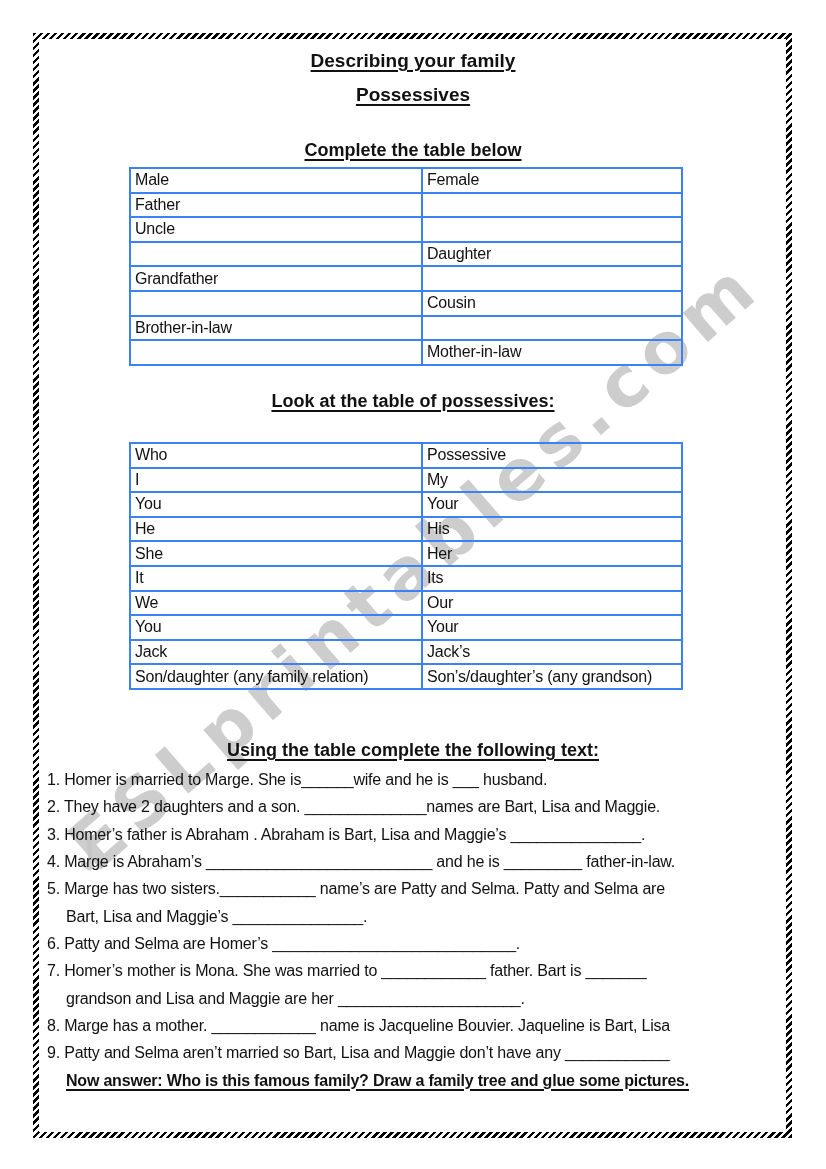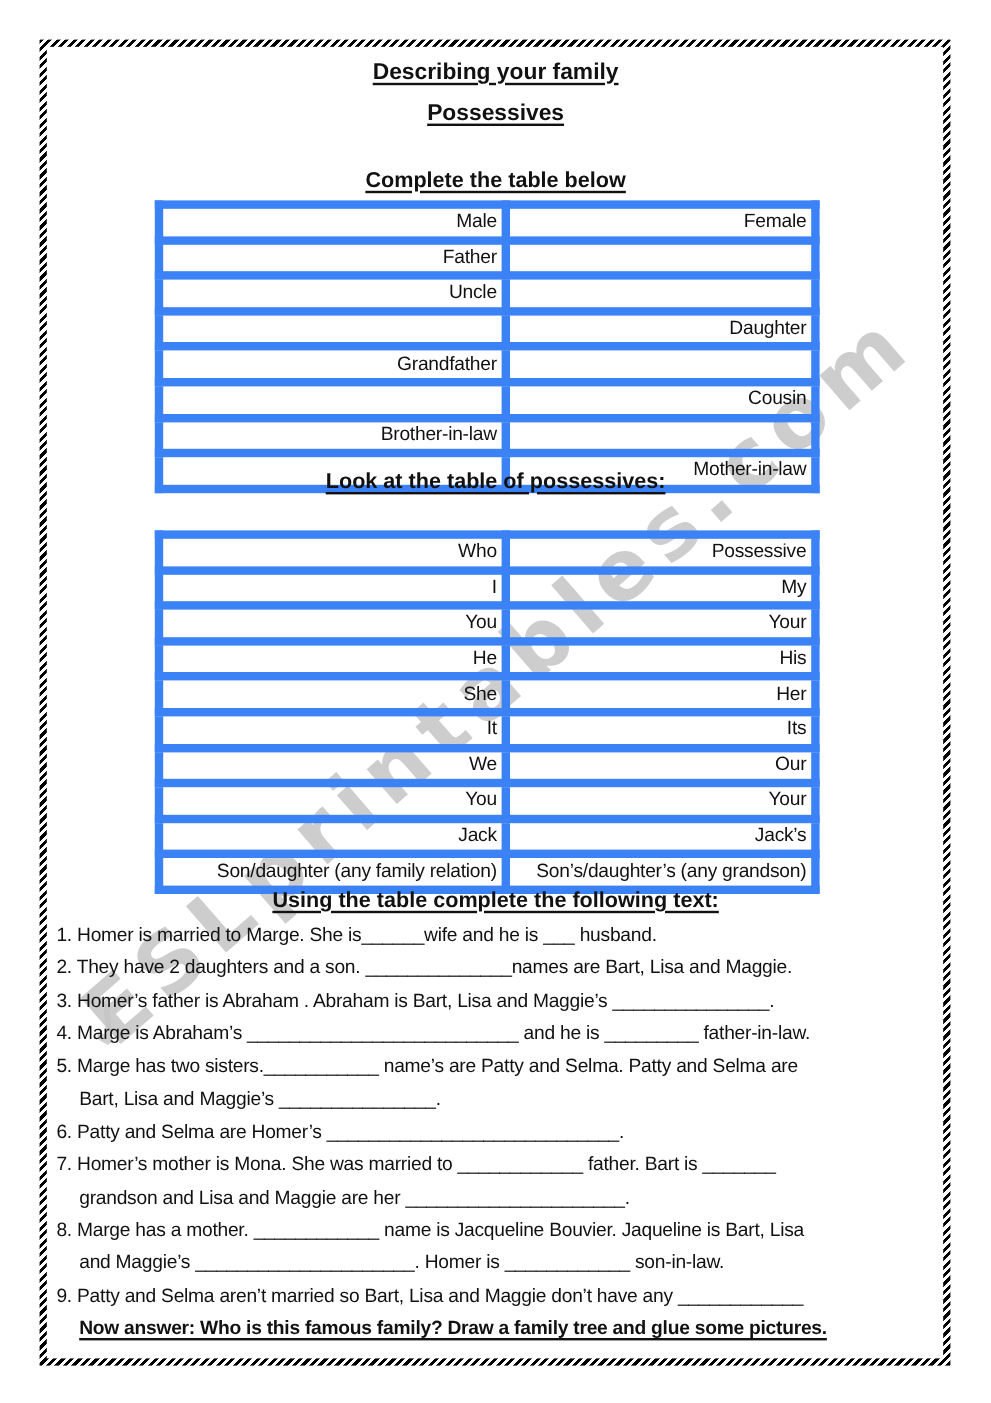--- a/index.html
+++ b/index.html
@@ -31,22 +31,22 @@
   .content{position:absolute;inset:0;z-index:2;}
   .center-line{position:absolute;left:40px;width:746px;text-align:center;}
   .h-title{font-size:19px;font-weight:bold;}
   .h-sec{font-size:18px;font-weight:bold;}
   .u{text-decoration:underline;text-decoration-thickness:1.6px;text-underline-offset:3px;}
   table{
     position:absolute;left:129px;width:554px;border-collapse:collapse;
     table-layout:fixed;background:transparent;
   }
   td{
-    border:7px solid #3b82f6;height:22.6px;padding:0 4px;
-    font-size:16px;text-align:right;vertical-align:middle;
+    border:2px solid #3b82f6;height:22.6px;padding:0 4px;
+    font-size:16px;text-align:left;vertical-align:middle;
     letter-spacing:-0.2px;overflow:hidden;white-space:nowrap;
   }
   .col-l{width:53%;} .col-r{width:47%;border-radius:11px;}
   .exercise{position:absolute;left:47px;top:766px;width:740px;}
   .line{
     height:27.35px;line-height:27.35px;font-size:16px;letter-spacing:-0.2px;
     white-space:nowrap;
   }
   .line.cont{padding-left:19px;}
   .line.final{font-weight:bold;text-decoration:underline;text-decoration-thickness:1.5px;text-underline-offset:3px;}
@@ -168,18 +168,17 @@
     <div class="line">1. Homer is married to Marge. She is______wife and he is ___ husband.</div>
     <div class="line">2. They have 2 daughters and a son. ______________names are Bart, Lisa and Maggie.</div>
     <div class="line">3. Homer’s father is Abraham . Abraham is Bart, Lisa and Maggie’s _______________.</div>
     <div class="line">4. Marge is Abraham’s __________________________ and he is _________ father-in-law.</div>
     <div class="line">5. Marge has two sisters.___________ name’s are Patty and Selma. Patty and Selma are</div>
     <div class="line cont">Bart, Lisa and Maggie’s _______________.</div>
     <div class="line">6. Patty and Selma are Homer’s ____________________________.</div>
     <div class="line">7. Homer’s mother is Mona. She was married to ____________ father. Bart is _______</div>
     <div class="line cont">grandson and Lisa and Maggie are her _____________________.</div>
     <div class="line">8. Marge has a mother. ____________ name is Jacqueline Bouvier. Jaqueline is Bart, Lisa</div>
-    <div class="line cont">and Maggie’s _____________________. Homer is ____________ son-in-law.</div>
     <div class="line">9. Patty and Selma aren’t married so Bart, Lisa and Maggie don’t have any ____________</div>
     <div class="line cont final">Now answer: Who is this famous family? Draw a family tree and glue some pictures.</div>
   </div>
 
 </div>
 
 </body></html>

